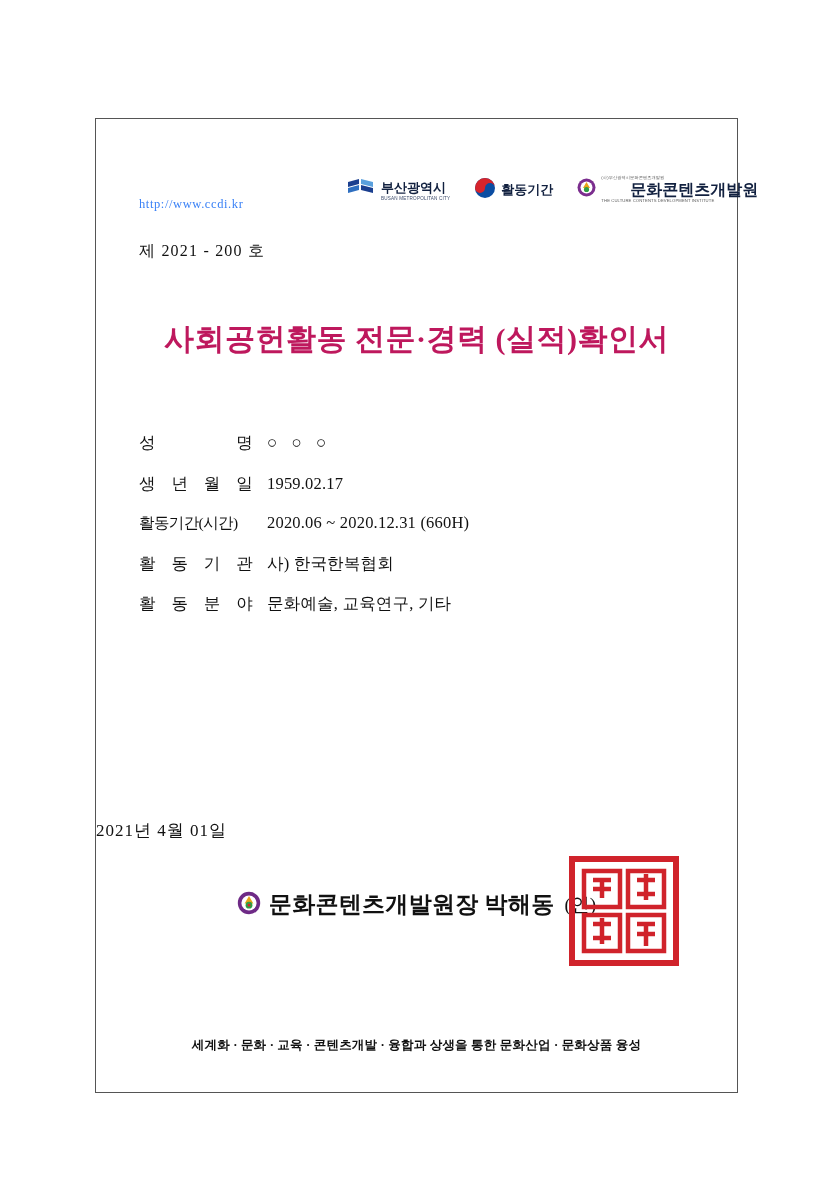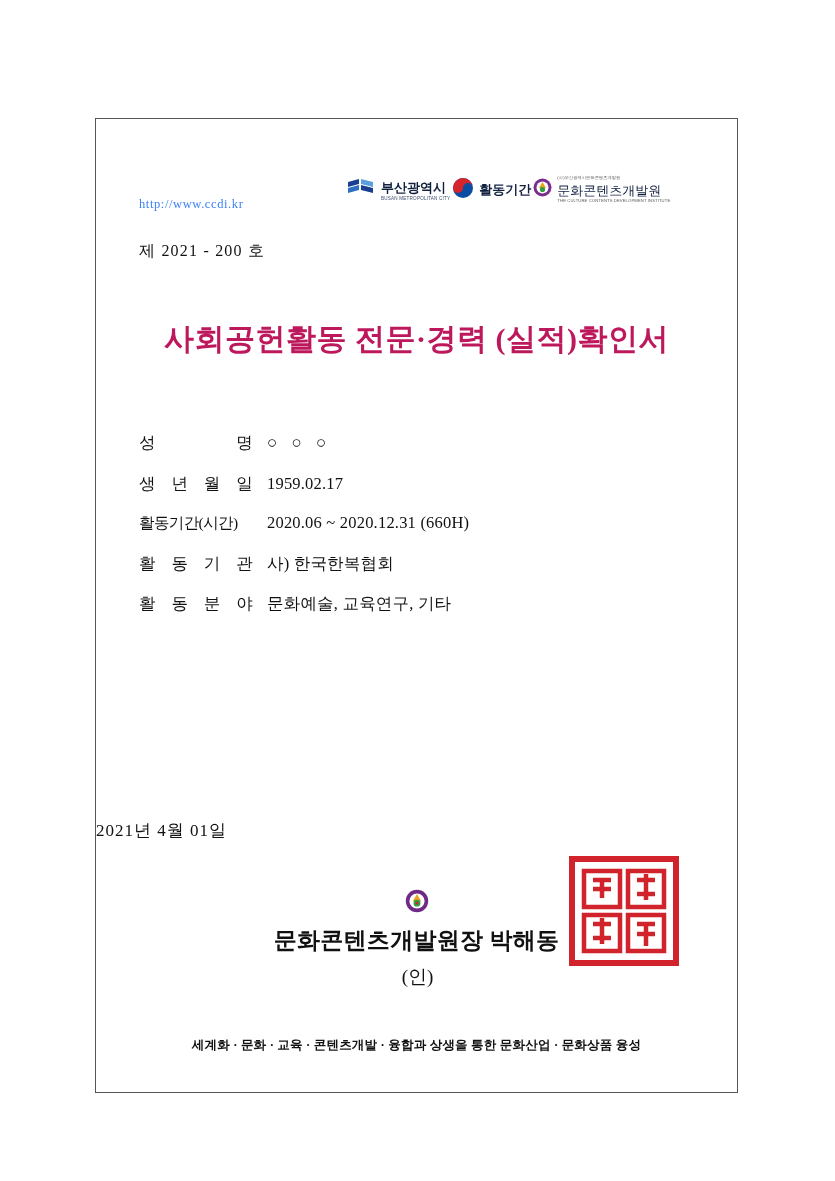--- a/index.html
+++ b/index.html
@@ -54,21 +54,21 @@
     color: #3b82f6;
     white-space: nowrap;
   }
 
   .logos {
     position: absolute;
     left: 250px;
     top: 57px;
     display: flex;
     align-items: center;
-    gap: 2px;
+    gap: 24px;
     white-space: nowrap;
   }
 
   .logo-unit {
     display: flex;
     align-items: center;
     gap: 5px;
   }
 
   .logo-mark {
@@ -94,25 +94,26 @@
   .logo-text-sub2 {
     font-family: "Liberation Sans", sans-serif;
     font-size: 4.2px;
     letter-spacing: 0.1px;
     color: #5a5a5a;
     line-height: 1.1;
     white-space: nowrap;
   }
   .logo-ccdi-main {
     font-family: "Liberation Sans", sans-serif;
-    font-size: 13px;
-    font-weight: normal;
+    font-size: 16px;
+    font-weight: bold;
     color: #11203f;
     line-height: 1.05;
     white-space: nowrap;
+    margin-left: 29px;
   }
 
   
   .doc-no {
     position: absolute;
     left: 43px;
     top: 122px;
     font-size: 16px;
     letter-spacing: 1.2px;
     color: #111;
@@ -202,21 +203,20 @@
   
   .signature-row {
     position: absolute;
     left: 0;
     top: 770px;
     width: 100%;
     display: flex;
     align-items: center;
     justify-content: center;
     gap: 8px;
-    flex-direction: column;
   }
   .sig-emblem {
     display: block;
   }
   .sig-name {
     font-size: 23px;
     font-weight: bold;
     letter-spacing: 0.3px;
     color: #111;
     white-space: nowrap;

